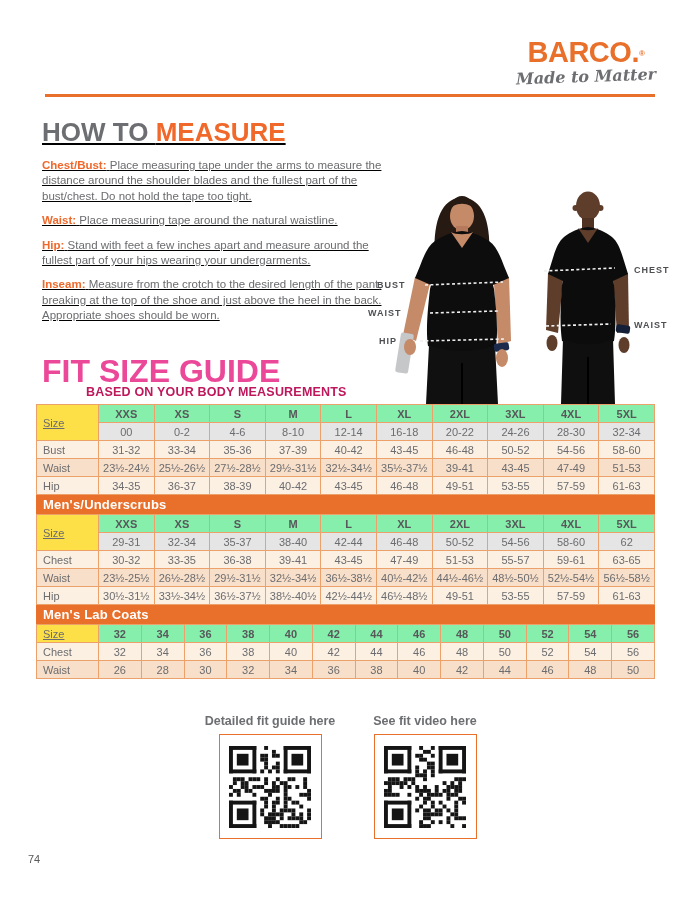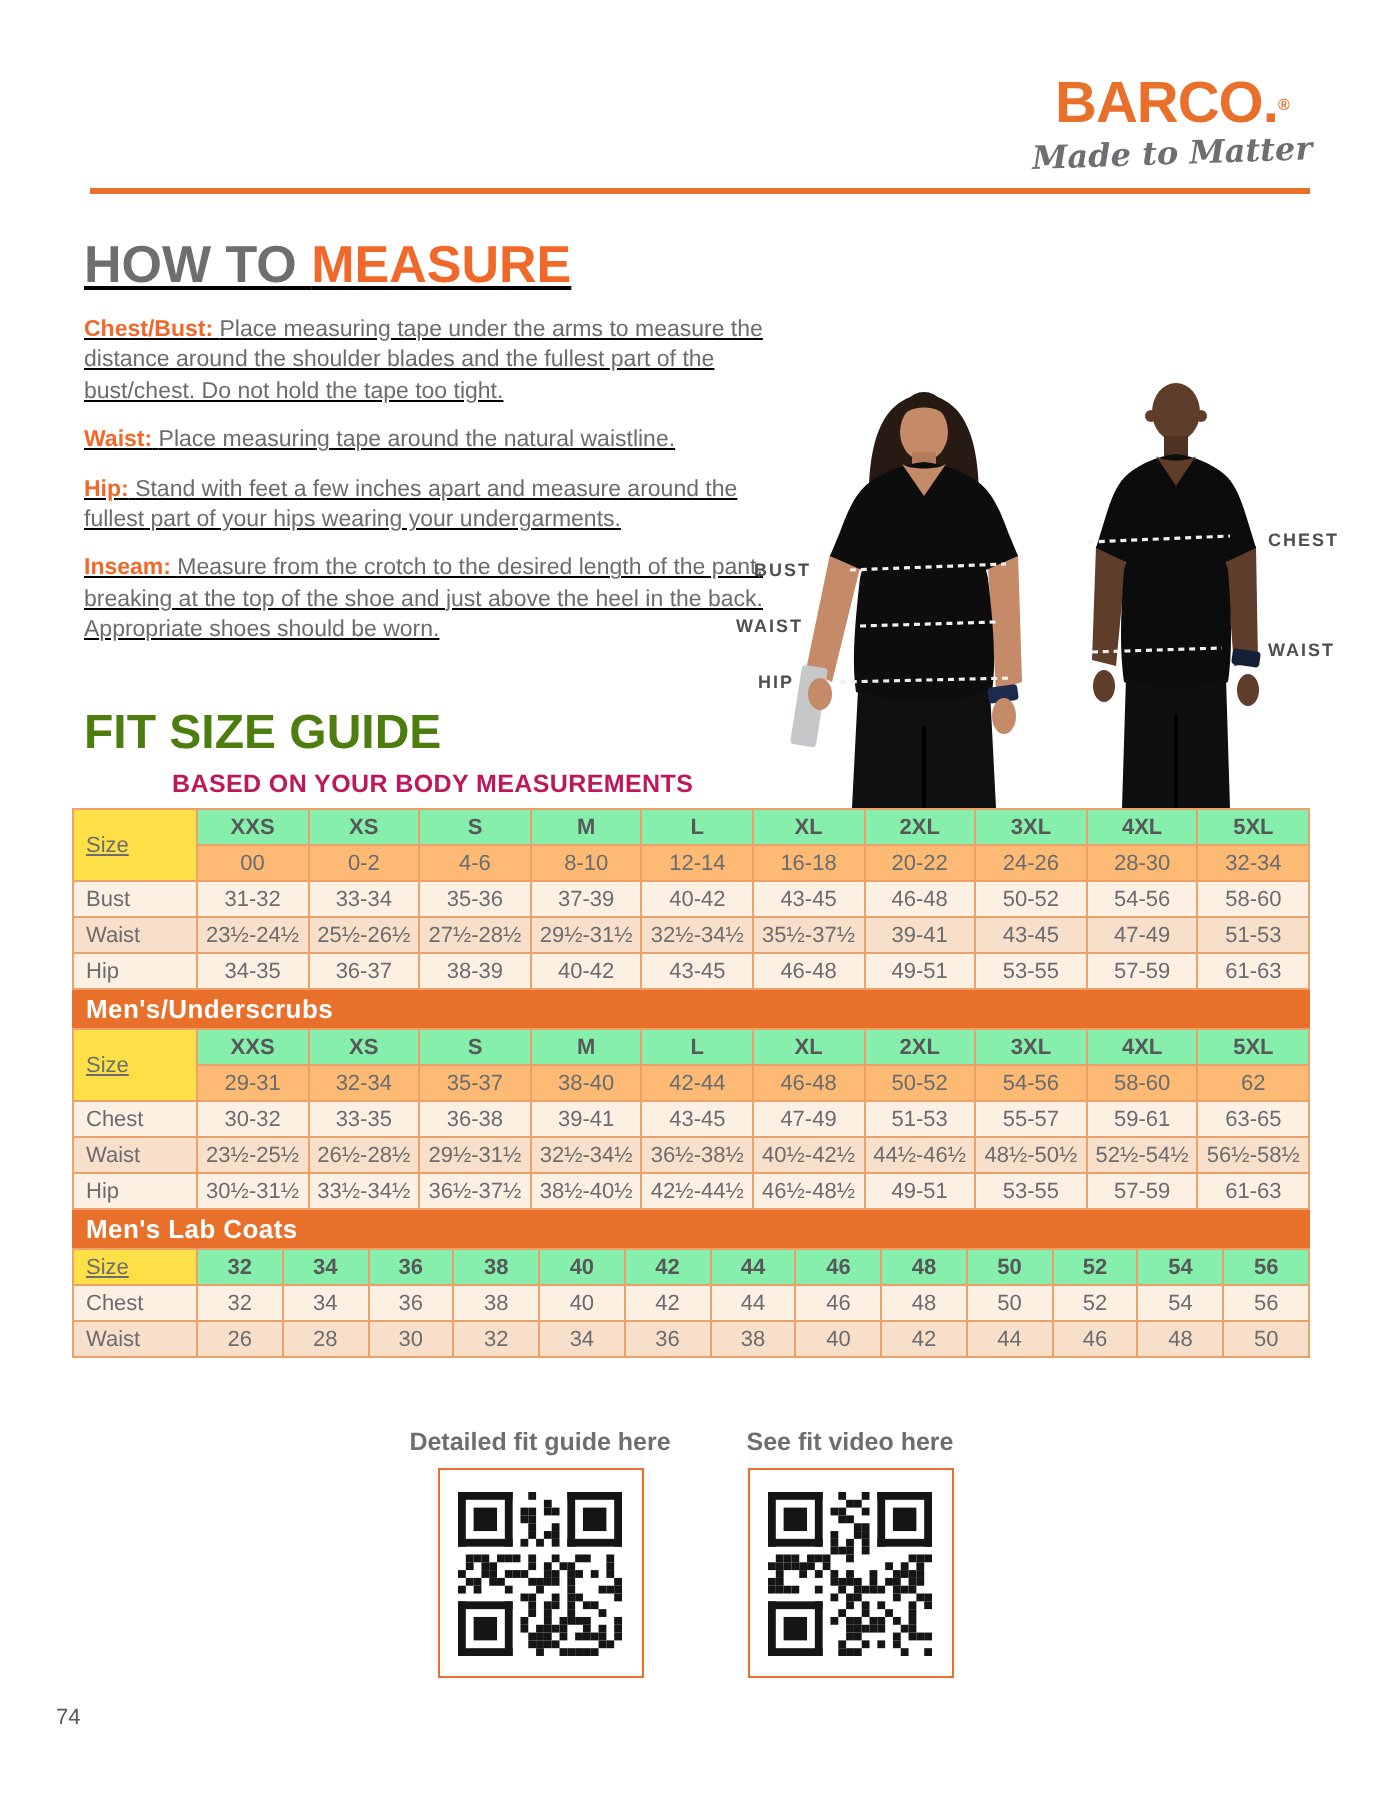--- a/index.html
+++ b/index.html
@@ -24,32 +24,32 @@
   .measure p{margin:0 0 9px 0;font-size:11.5px;line-height:1.34;color:#6B6C6F;}
   .measure p.intro{font-weight:bold;color:#58595B;}
   .measure .olabel{color:#F0682A;font-weight:bold;}
 
   
   .models{position:absolute;left:370px;top:175px;width:330px;height:229px;}
   .models svg{display:block;width:330px;height:229px;}
   .mlabel{position:absolute;font-size:9px;font-weight:bold;color:#4E4F52;letter-spacing:1px;}
 
   
-  .guide-h{position:absolute;left:42px;top:353px;font-size:24px;font-weight:bold;color:#4d7c0f;}
+  .guide-h{position:absolute;left:42px;top:353px;font-size:32px;font-weight:bold;color:#ec4899;}
   .guide-sub{position:absolute;left:42px;top:385px;font-size:12.5px;font-weight:bold;color:#be185d;letter-spacing:0.2px;padding-left:44px;}
   #tables{position:absolute;left:36px;top:404px;width:619px;}
   .tbar{height:15px;background:#E9702B;color:#fff;font-weight:bold;font-size:13px;
         padding:2px 0 2px 7px;letter-spacing:0.2px;}
   .size-table table{width:619px;border-collapse:collapse;table-layout:fixed;}
   .size-table td{border:1px solid #ECA06A;height:17px;padding:0;text-align:center;
                  font-size:11px;color:#6B6C6F;overflow:hidden;white-space:nowrap;}
   .size-table td.label-cell{text-align:left;padding-left:6px;}
   .size-table td.size-head{background:#fde047;text-decoration:underline;}
   .size-table td.row-a{background:#86efac;font-weight:bold;color:#57585A;}
-  .size-table td.row-b{background:#fdba74;}
+  .size-table td.row-b{background:#e5e5e5;}
   .size-table td.row-light{background:#FCF0E3;}
   .size-table td.row-dark{background:#F8DFC9;}
 
   
   .qr-block{position:absolute;width:150px;text-align:center;}
   #qr1{left:195px;top:714px;} #qr2{left:350px;top:714px;}
   .qr-label{font-size:12.5px;font-weight:bold;color:#6D6E71;margin-bottom:6px;}
   .qr-box{width:101px;height:103px;margin:0 auto;border:1.5px solid #E9702B;background:#fff;
           display:flex;align-items:center;justify-content:center;}
   .qrsvg{width:82px;height:82px;display:block;}

